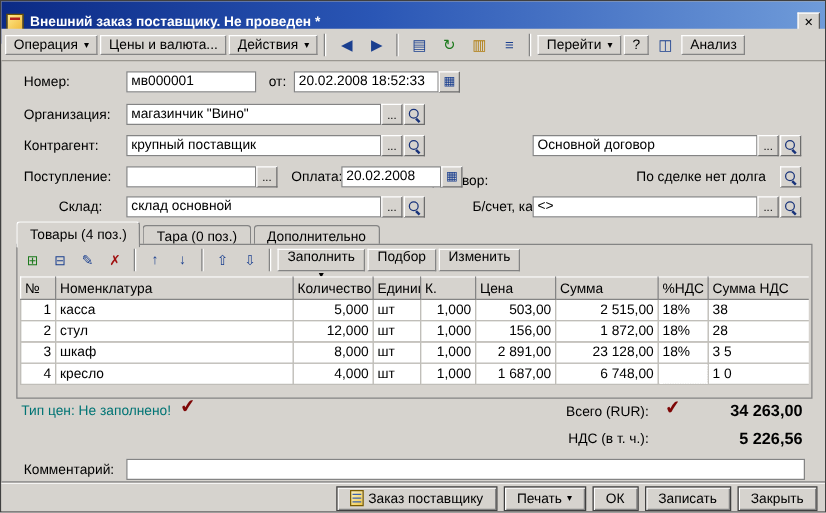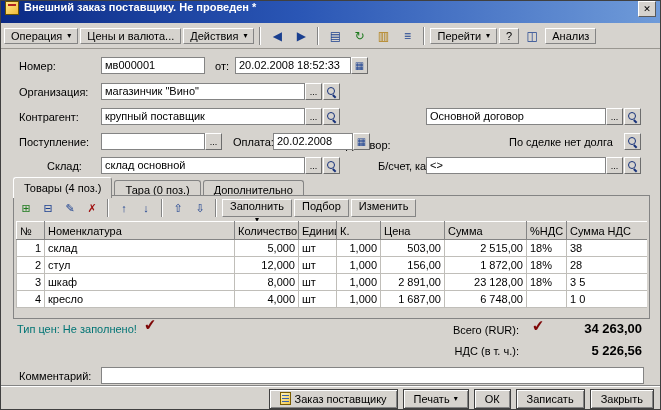--- a/index.html
+++ b/index.html
@@ -14,21 +14,21 @@
     position:relative;
     width:661px; height:410px;
     background:#d6d3ce;
     border:1px solid #404040;
     overflow:hidden;
   }
   
   .titlebar {
     position:absolute; top:0; left:0; right:0; height:34px;
     background:linear-gradient(90deg,#0b2a85 0%, #2a56b5 45%, #6f9bd9 100%);
-    color:#fff; display:flex; align-items:flex-start; padding:0 4px;
+    color:#fff; display:flex; align-items:center; padding:0 4px;
     font-weight:bold;
   }
   .app-icon {
     width:14px; height:14px; margin-right:5px; flex:0 0 auto;
     background:linear-gradient(135deg,#ffe98a 0%,#f0b93a 100%);
     border:1px solid #6b5200; position:relative;
   }
   .app-icon::after{
     content:""; position:absolute; left:2px; top:2px; width:8px; height:2px;
     background:#b02020;
@@ -347,21 +347,21 @@
             <th>К.</th>
             <th>Цена</th>
             <th>Сумма</th>
             <th>%НДС</th>
             <th>Сумма НДС</th>
           </tr>
         </thead>
         <tbody>
           <tr>
             <td class="num">1</td>
-            <td>склад</td>
+            <td>касса</td>
             <td class="qty">5,000</td>
             <td>шт</td>
             <td class="k">1,000</td>
             <td class="price">503,00</td>
             <td class="sum">2 515,00</td>
             <td>18%</td>
             <td>38</td>
           </tr>
           <tr>
             <td class="num">2</td>

